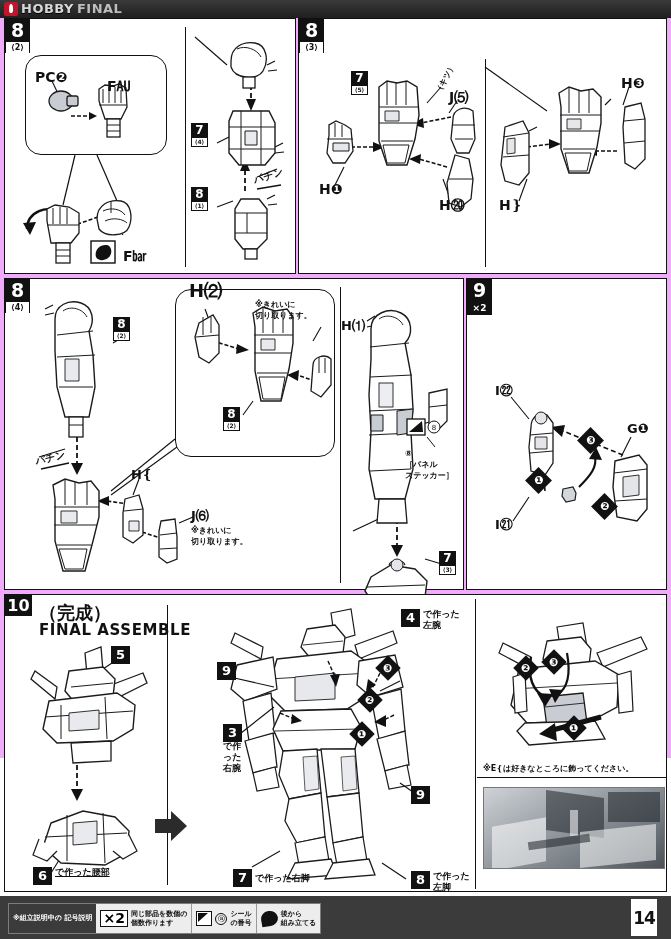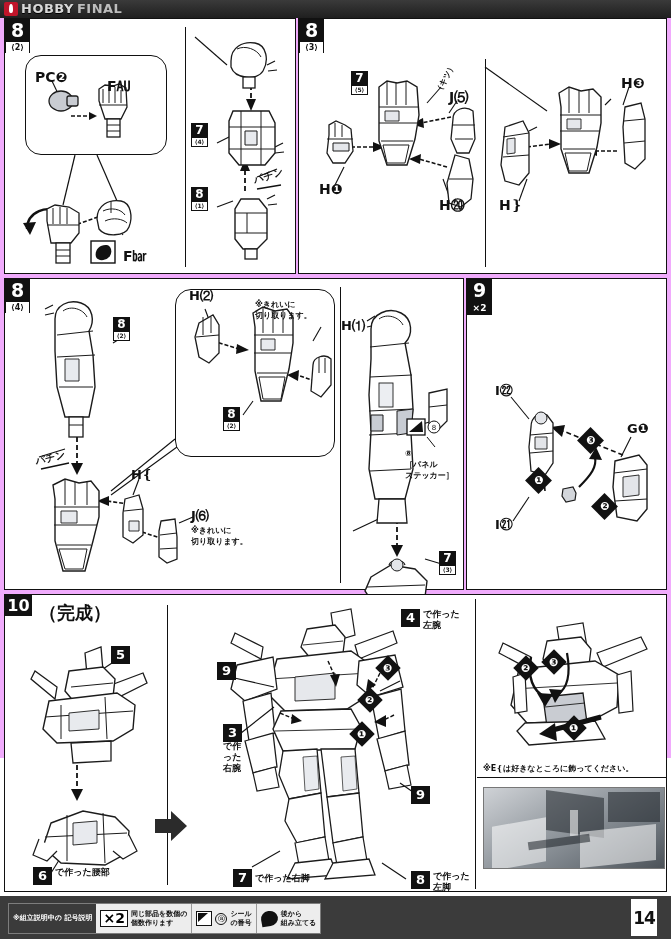--- a/index.html
+++ b/index.html
@@ -486,21 +486,21 @@
       </span>
     </div>
     <div class="pos" style="left:434px;top:272px;">
       <span class="sbadge">
         <span class="n">7</span>
         <span class="s">⟨3⟩</span>
       </span>
     </div>
 
     <div class="jp" style="position:absolute;left:30px;top:172px;font-size:10px;transform:rotate(-14deg);">パチン</div>
-    <div class="lbl" style="left:184px;top:8px;font-size:13px;">H⑵</div>
+    <div class="lbl" style="left:184px;top:0;font-size:18px;">H⑵</div>
     <div class="lbl" style="left:306px;top:38px;font-size:13px;margin-left:30px;">H⑴</div>
     <div class="lbl" style="left:126px;top:188px;font-size:13px;">H❴</div>
     <div class="lbl" style="left:186px;top:228px;font-size:13px;">J⑹</div>
     <div class="jp" style="position:absolute;left:186px;top:246px;font-size:8px;line-height:11px;">※きれいに
 切り取ります。</div>
     <div class="jp" style="position:absolute;left:250px;top:20px;font-size:8px;line-height:11px;">※きれいに
 切り取ります。</div>
 
     <div class="pos" style="left:402px;top:140px;">
       <svg width="36" height="18">
@@ -581,20 +581,21 @@
     <div class="num" style="font-size:19px;height:21px;line-height:21px;">9</div>
     <div class="sub" style="font-size:9px;height:13px;line-height:13px;background:#111;color:#fff;">×2</div>
   </div>
 
   <div class="panel" style="left:0;top:576px;width:663px;height:298px;">
     <div class="vdiv" style="left:162px;top:10px;height:280px;"></div>
     <div class="vdiv" style="left:470px;top:4px;height:290px;"></div>
     <div class="hdiv" style="left:472px;top:182px;width:189px;"></div>
 
     <div class="jp" style="position:absolute;left:34px;top:6px;font-size:18px;">（完成）</div>
+    <div class="lbl" style="left:34px;top:26px;font-size:15px;letter-spacing:.6px;">FINAL ASSEMBLE</div>
 
     <svg class="artsvg" style="left:0;top:0;width:163px;height:298px;">
       <path d="M110 66 L86 82" stroke="#111" stroke-width="1.1" fill="none"></path>
       <path d="M72 170 L72 196" stroke="#111" stroke-width="1.8" fill="none" stroke-dasharray="5 3"></path>
       <path d="M66 194 L72 206 L78 194 Z" fill="#111"></path>
       <path d="M46 278 L56 262" stroke="#111" stroke-width="1.1" fill="none"></path>
     </svg>
 
     <div class="pos" style="left:22px;top:48px;">
       <svg width="128" height="124">
@@ -627,21 +628,21 @@
 
     <div class="pos" style="left:106px;top:50px;">
       <span class="sbadge">
         <span class="n" style="font-size:13px;line-height:16px;width:17px;">5</span>
       </span>
     </div>
     <div class="pos" style="left:28px;top:272px;display:flex;align-items:flex-start;gap:3px;">
       <span class="sbadge">
         <span class="n" style="font-size:13px;line-height:16px;width:17px;">6</span>
       </span>
-      <span class="jp" style="font-size:9px;line-height:11px;">で作った腰部</span>
+      <span class="jp" style="font-size:9px;line-height:11px;text-decoration:underline;">で作った腰部</span>
     </div>
 
     <div class="pos" style="left:148px;top:214px;">
       <svg width="36" height="34">
         <path d="M2 10 L18 10 L18 2 L34 17 L18 32 L18 24 L2 24 Z" fill="#2b2b2b"></path>
       </svg>
     </div>
 
     <div class="pos" style="left:200px;top:12px;">
       <svg width="250" height="278">

